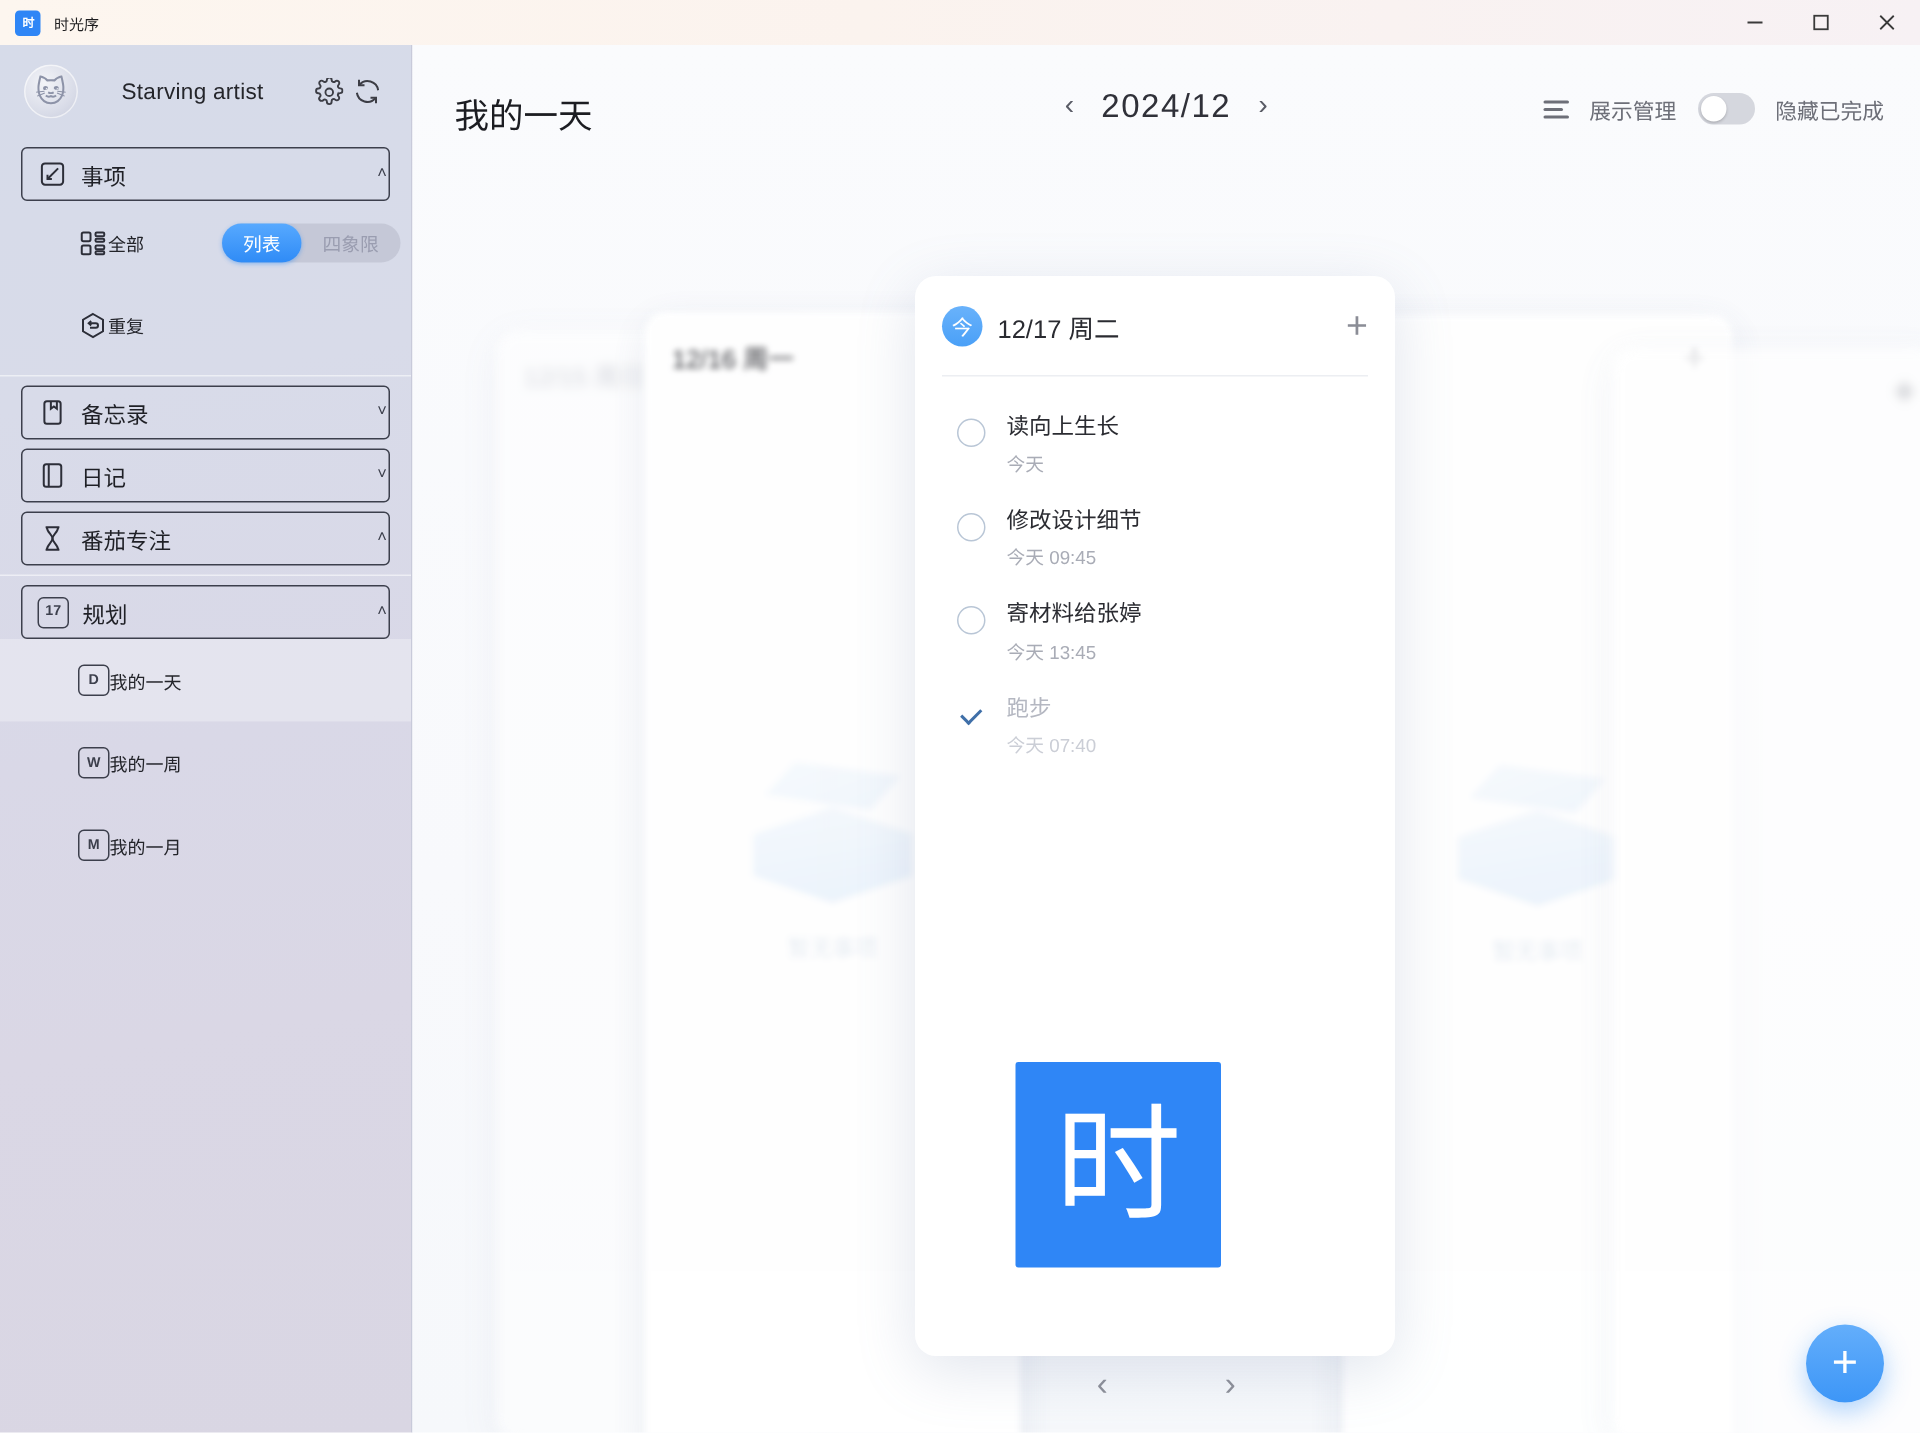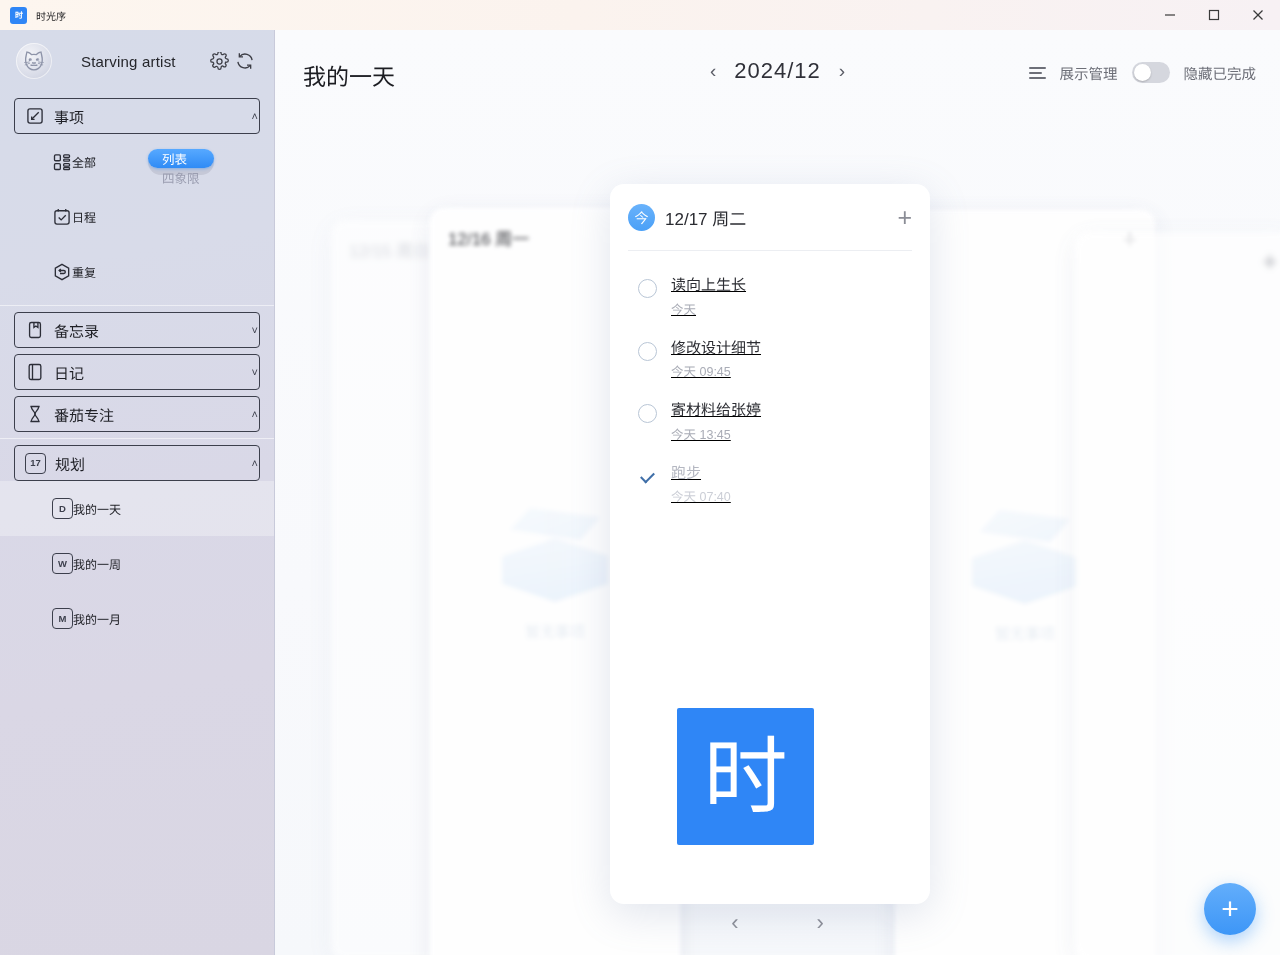--- a/index.html
+++ b/index.html
@@ -65,22 +65,22 @@
   }
   .sub-item{
     height:55px; display:flex; align-items:center; padding-left:52px; position:relative;
   }
   .sub-item .stext{ font-size:12px; color:#23242a; }
   .sub-item.active{ background:rgba(255,255,255,.30); box-shadow:inset 0 0 0 0 transparent; }
   .divider{ height:1px; margin:6px 0 0 0; background:rgba(255,255,255,.55); }
 
   .seg{
     position:absolute; left:148px; top:50%; transform:translateY(-50%);
-    display:flex; height:26px; border-radius:13px;
-    background:rgba(190,193,208,.72); padding:0;flex-direction:column;
+    display:flex; align-items:center; height:26px; border-radius:13px;
+    background:rgba(190,193,208,.72); padding:0;
   }
   .seg .pill{
     height:26px; border-radius:13px; padding:0 14px;
     display:flex; align-items:center; font-size:12.5px; color:#9a9db0;
   }
   .seg .pill.on{
     background:linear-gradient(180deg,#57a9ff,#2f8bf6);
     color:#fff; box-shadow:0 1px 3px rgba(47,139,246,.45);
   }
 
@@ -145,21 +145,21 @@
   }
   .card.c17 .chead{ height:66px; }
   .card.c17 .crule{ height:1px; background:#eceef2; margin:0 18px; }
   .today-badge{
     width:27px; height:27px; border-radius:50%;
     background:linear-gradient(180deg,#69b2fb,#4aa0f7);
     color:#fff; font-size:14px; display:flex; align-items:center; justify-content:center;
     margin-right:10px; flex:0 0 auto;
   }
 
-  .tasks{ padding:14px 0 0 0;text-decoration:underline; }
+  .tasks{ padding:14px 0 0 0; }
   .task{ display:flex; align-items:flex-start; padding:10px 18px 10px 28px; }
   .task .box{
     width:19px; height:19px; border-radius:50%; border:1.4px solid #b9c6d6;
     margin-top:4px; flex:0 0 auto;
   }
   .task .check{
     width:19px; height:19px; margin-top:4px; flex:0 0 auto; position:relative;
   }
   .task .check:before{
     content:""; position:absolute; left:3px; top:5px; width:11px; height:6px;
@@ -287,28 +287,20 @@
       <rect x="14" y="14" width="7" height="3" rx="1"></rect>
         <rect x="14" y="18.5" width="7" height="2.5" rx="1"></rect>
     </svg>
     <span class="stext">全部</span>
     <div class="seg">
       <span class="pill on">列表</span>
       <span class="pill">四象限</span>
     </div>
   </div>
 
-  <div class="sub-item">
-    <svg width="20" height="20" viewBox="0 0 24 24" fill="none" stroke="#2c2e38" stroke-width="1.6">
-      <rect x="3.5" y="4.5" width="17" height="16" rx="2.5"></rect>
-      <path d="M7.5 2.5v3M16.5 2.5v3"></path>
-        <polyline points="8,12.5 11,15.5 16.5,9.8"></polyline>
-    </svg>
-    <span class="stext">日程</span>
-  </div>
 
 
   <div class="sub-item">
     <svg width="20" height="20" viewBox="0 0 24 24" fill="none" stroke="#2c2e38" stroke-width="1.6">
       <path d="M12 2.8 20 7.4v9.2L12 21.2 4 16.6V7.4z"></path>
       <path d="M9 10.2h5.2a1.8 1.8 0 0 1 0 3.6H9.6"></path>
         <polyline points="10.6,8.5 8.6,10.2 10.6,11.9"></polyline>
     </svg>
     <span class="stext">重复</span>
   </div>

